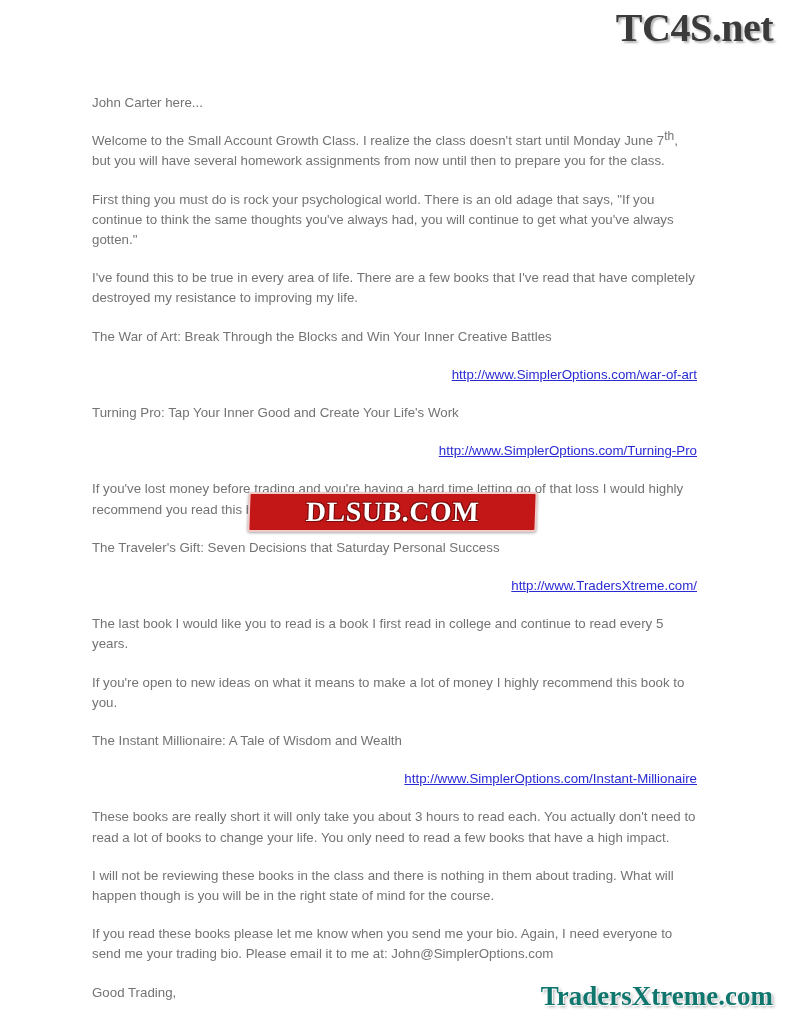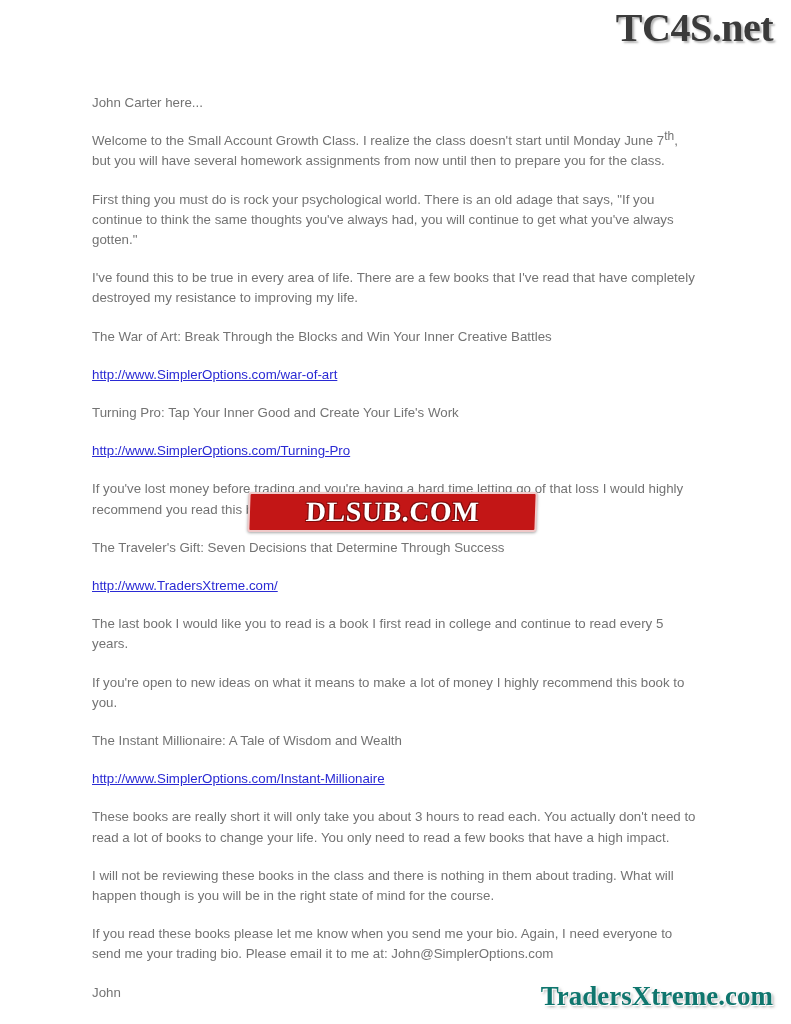--- a/index.html
+++ b/index.html
@@ -50,20 +50,21 @@
     line-height: 0;
   }
   .link {
     font-size: 13.3px;
     line-height: 1.52;
     margin: 0 0 18px 0;
     color: #2a2ad4;
     text-decoration: underline;
     display: block;
     word-break: break-all;
+    text-align: right;
   }
   .tight {
     margin-bottom: 16px;
   }
 
   
   .wm-stamp {
     position: absolute;
     left: 248px;
     top: 492px;
@@ -124,38 +125,39 @@
   <p class="para">The War of Art: Break Through the Blocks and Win Your Inner Creative Battles</p>
 
   <a class="link" href="#">http://www.SimplerOptions.com/war-of-art</a>
 
   <p class="para">Turning Pro: Tap Your Inner Good and Create Your Life's Work</p>
 
   <a class="link" href="#">http://www.SimplerOptions.com/Turning-Pro</a>
 
   <p class="para">If you've lost money before trading and you're having a hard time letting go of that loss I would highly recommend you read this book:</p>
 
-  <p class="para">The Traveler's Gift: Seven Decisions that Determine Through Success</p>
+  <p class="para">The Traveler's Gift: Seven Decisions that Saturday Personal Success</p>
 
   <a class="link" href="#">http://www.TradersXtreme.com/</a>
 
   <p class="para">The last book I would like you to read is a book I first read in college and continue to read every 5 years.</p>
 
   <p class="para">If you're open to new ideas on what it means to make a lot of money I highly recommend this book to you.</p>
 
   <p class="para">The Instant Millionaire: A Tale of Wisdom and Wealth</p>
 
   <a class="link" href="#">http://www.SimplerOptions.com/Instant-Millionaire</a>
 
   <p class="para">These books are really short it will only take you about 3 hours to read each. You actually don't need to read a lot of books to change your life. You only need to read a few books that have a high impact.</p>
 
   <p class="para">I will not be reviewing these books in the class and there is nothing in them about trading. What will happen though is you will be in the right state of mind for the course.</p>
 
   <p class="para">If you read these books please let me know when you send me your bio. Again, I need everyone to send me your trading bio. Please email it to me at: John@SimplerOptions.com</p>
 
+  <p class="para tight">Good Trading,</p>
 
   <p class="para">John</p>
 
 </div>
 
 <div class="wm-stamp">
   <span>DLSUB.COM</span>
 </div>
 
 <div class="wm-bottom">TradersXtreme.com</div>

